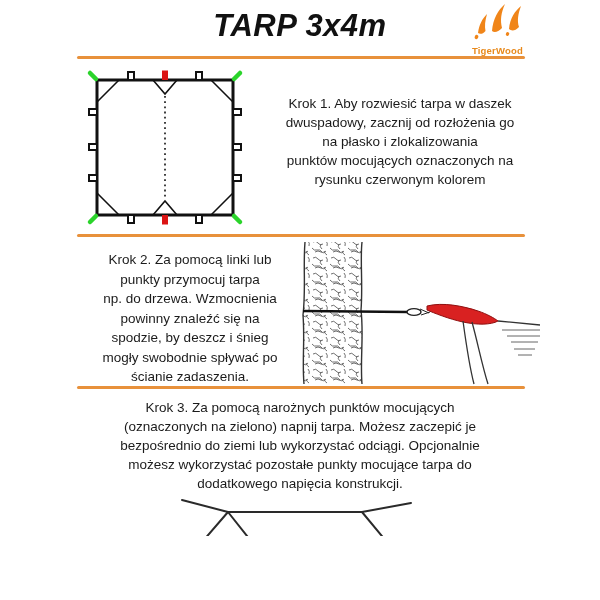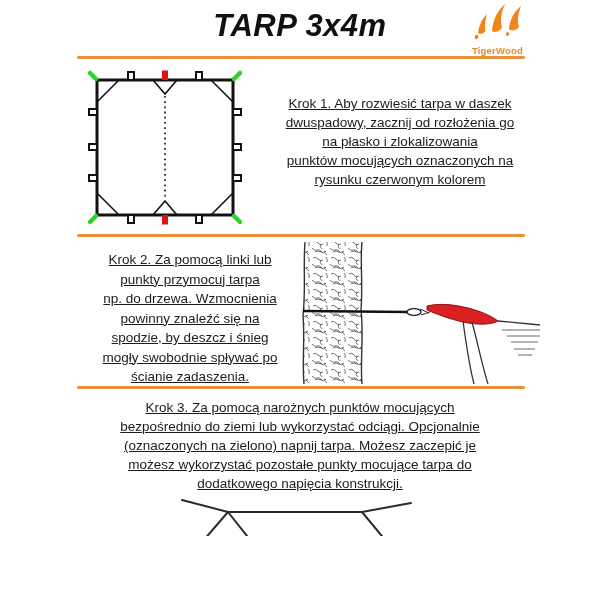--- a/index.html
+++ b/index.html
@@ -8,21 +8,21 @@
     font-family:"Liberation Sans","DejaVu Sans",sans-serif;color:#1b1b1b;
   }
   .title{
     position:absolute;left:0;top:8px;width:600px;text-align:center;
     font-size:31px;font-weight:bold;font-style:italic;letter-spacing:.5px;color:#111;
   }
   .logo{position:absolute;left:461px;top:4px;width:62px;text-align:right;}
   .logo .brand{font-size:9.5px;font-weight:bold;color:#E8891B;margin-top:1px;letter-spacing:.2px;}
   .divider{position:absolute;left:77px;width:448px;height:3px;background:#E8913B;border-radius:2px;}
   .d1{top:56px;} .d2{top:234px;} .d3{top:386px;} .d4{top:591px;}
-  .steptext{position:absolute;text-align:center;font-size:13.5px;line-height:19px;color:#1b1b1b;text-decoration:underline;}
+  .steptext{position:absolute;text-align:center;font-size:13.5px;line-height:19px;color:#1b1b1b;}
   .step1{left:248px;top:94px;width:304px;}
   .step2{left:39px;top:250px;width:302px;line-height:19.5px;}
   .step3{left:40px;top:398px;width:520px;}
   .diagram{position:absolute;}
   .flat-tarp{left:85px;top:62px;}
   .tree-ill{left:293px;top:240px;}
   .pitched{left:163px;top:493px;}
 </style>
 </head>
 <body>
@@ -141,22 +141,22 @@
     </g>
 
     <path d="M170,81 C173,103 176,125 181,144" fill="none" stroke="#333" stroke-width="1.3"></path>
     <path d="M179,82 C185,104 189,125 195,144" fill="none" stroke="#333" stroke-width="1.3"></path>
   </svg>
 
   <div class="divider d3"></div>
 
   <div class="steptext step3">
     <div>Krok 3. Za pomocą narożnych punktów mocujących</div>
+    <div>(oznaczonych na zielono) napnij tarpa. Możesz zaczepić je</div>
     <div>bezpośrednio do ziemi lub wykorzystać odciągi. Opcjonalnie</div>
-    <div>(oznaczonych na zielono) napnij tarpa. Możesz zaczepić je</div>
     <div>możesz wykorzystać pozostałe punkty mocujące tarpa do</div>
     <div>dodatkowego napięcia konstrukcji.</div>
   </div>
 
   <svg class="diagram pitched" width="275" height="96" viewBox="0 0 275 96" aria-hidden="true">
     <g fill="none" stroke="#2a2a2a" stroke-width="2" stroke-linejoin="round" stroke-linecap="round">
 
       <line x1="19" y1="7" x2="65" y2="19"></line>
       <line x1="199" y1="19" x2="248" y2="10"></line>
 

